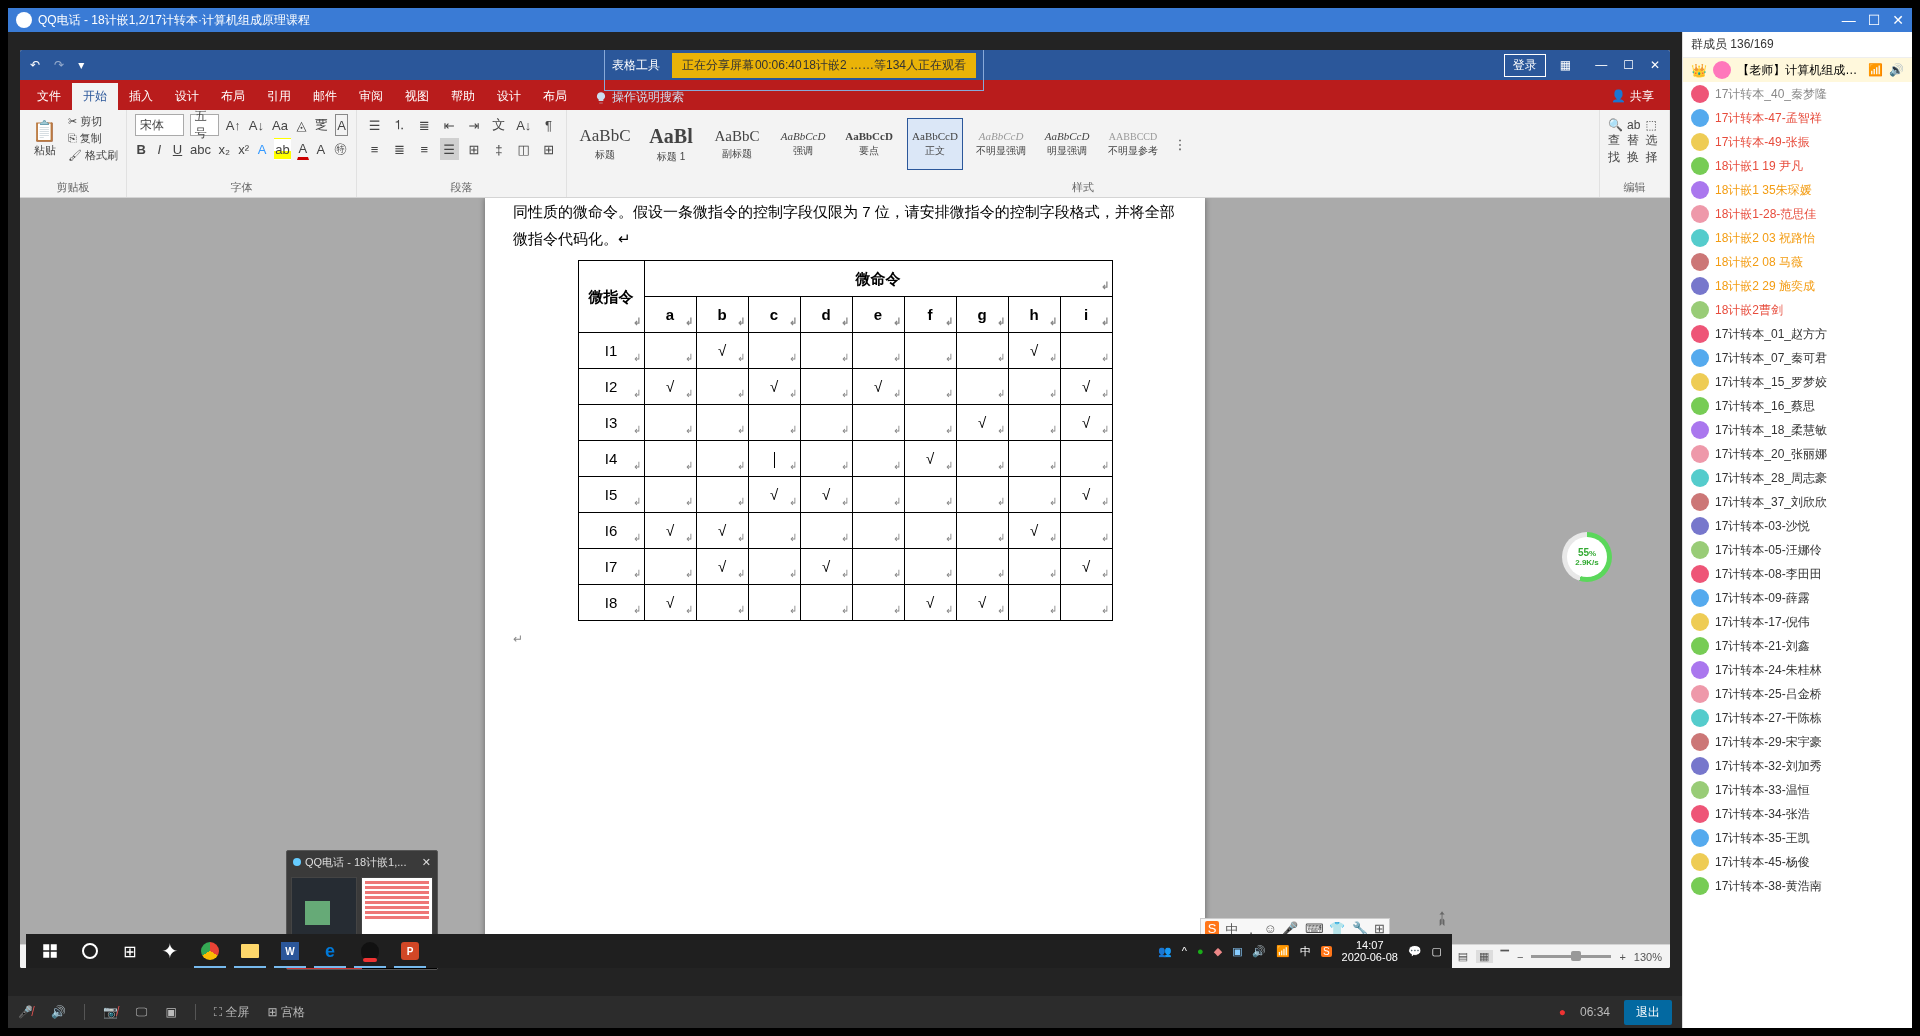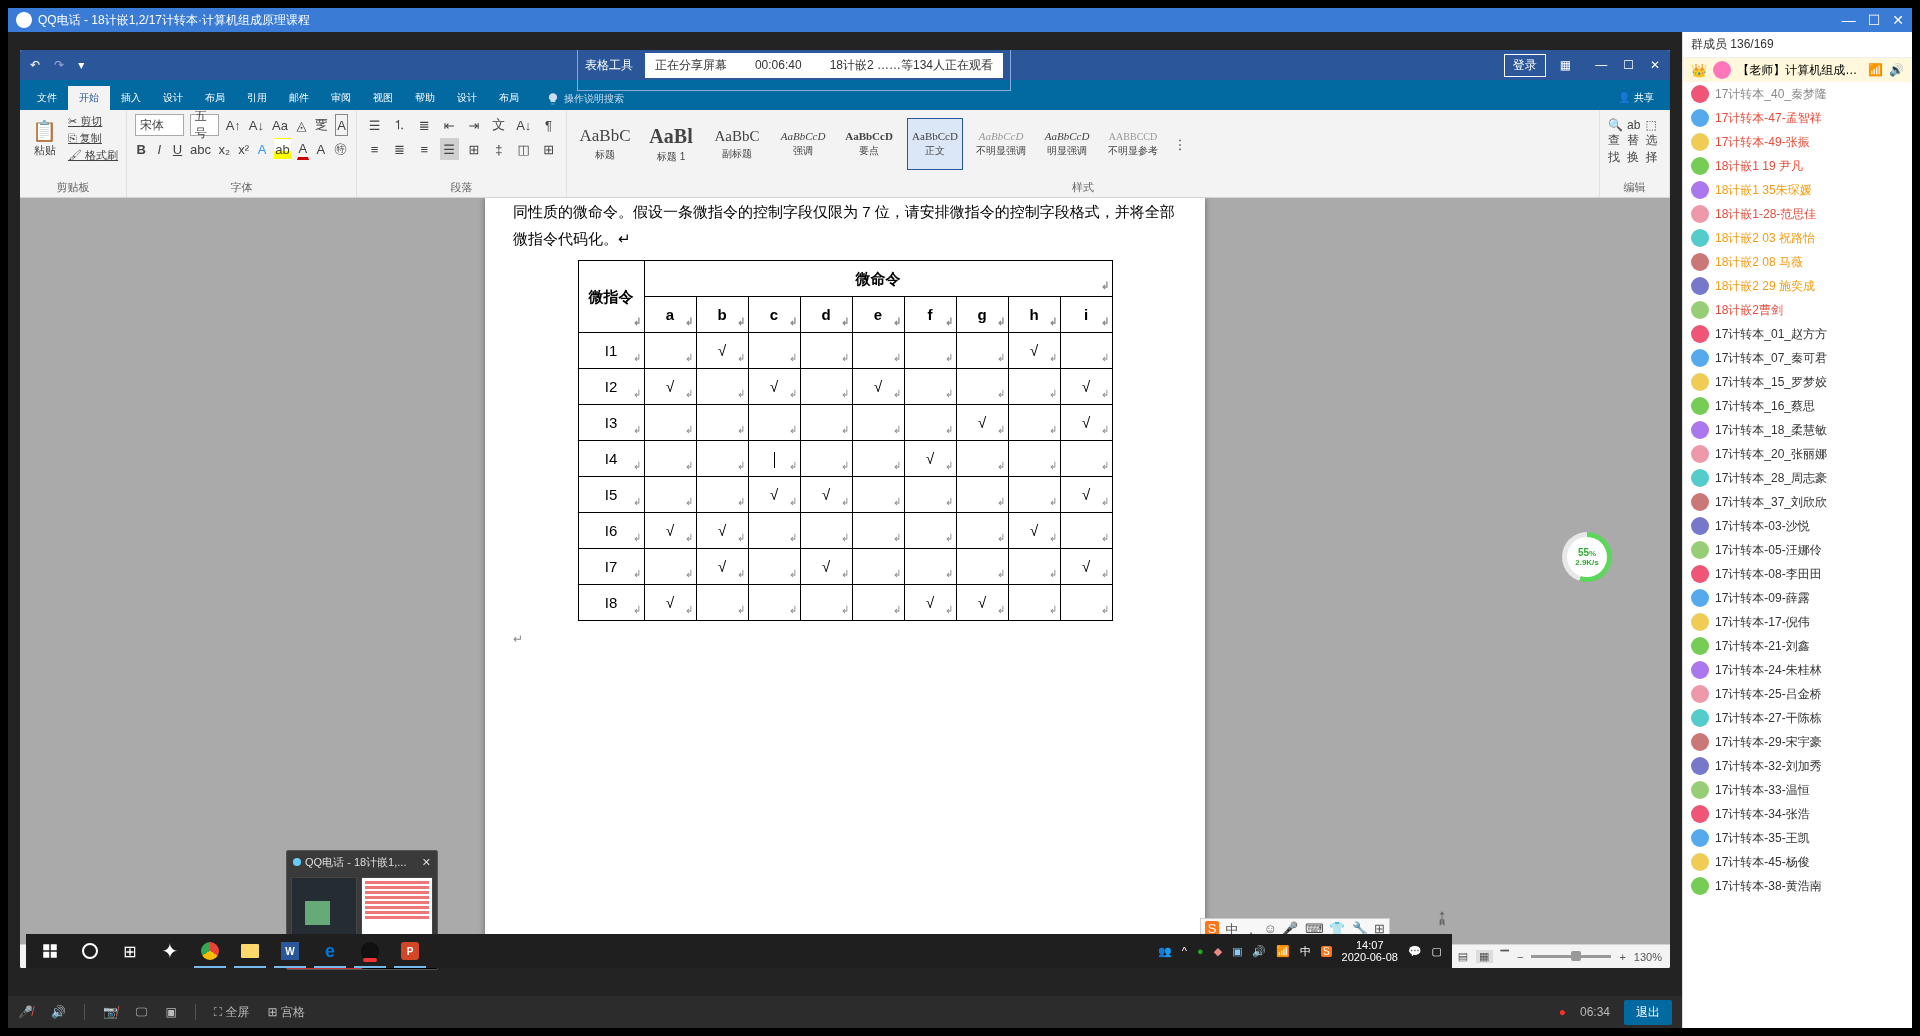--- a/index.html
+++ b/index.html
@@ -12,42 +12,42 @@
 .titlebar .winctl { margin-left:auto; display:flex; gap:12px; }
 .titlebar .winctl span { cursor:pointer; font-size:14px; }
 
 .main { flex:1; display:flex; background:#1b1b1b; }
 .left { flex:1; background:#232323; position:relative; }
 .shared { position:absolute; inset:18px 12px 60px 12px; background:#fff; border-radius:2px; overflow:hidden; }
 
 
 .qat { height:30px; background:#2b579a; display:flex; align-items:center; padding:0 10px; color:#fff; font-size:12px; gap:14px; }
 .qat .tool-tag { margin-left:auto; margin-right:auto; border:1px solid #88a9d9; padding:12px 7px; gap:12px; display:flex; align-items:center; }
-.qat .sharebar { background:#ffffff; color:#333; padding:4px 10px; display:flex; gap:28px; align-items:center;text-align:center; }
+.qat .sharebar { background:#eab308; color:#333; padding:4px 10px; display:flex; gap:1px; align-items:center;text-align:center; }
 .qat .login { border:1px solid #fff; padding:2px 8px; }
 .qat .wctl { display:flex; gap:16px; margin-left:10px; }
 
-.tabs { height:30px; background:#0369a1; display:flex; align-items:flex-end; padding:0 6px; color:#fff; font-size:10px; }
+.tabs { height:30px; background:#b91c1c; display:flex; align-items:flex-end; padding:0 6px; color:#fff; font-size:12px; }
 .tabs .tab { padding:5px 11px; cursor:pointer; }
 .tabs .tab.active { background:#f3f3f3; color:#2b579a; }
 .tabs .tell { margin-left:10px; color:#cde; display:flex; align-items:center; gap:4px; padding:4px 6px; }
 .tabs .tell svg { width:14px;height:14px; }
 .tabs .share { margin-left:auto; padding:5px 10px; }
 
 .ribbon { height:88px; background:#f3f3f3; border-bottom:1px solid #d4d4d4; display:flex; font-size:12px; color:#444; }
 .group { border-right:1px solid #e1e1e1; padding:4px 8px 2px 8px; display:flex; flex-direction:column; }
 .group .row { display:flex; align-items:center; gap:6px; margin-bottom:2px; }
 .group .lbl { text-align:center; font-size:11px; color:#666; margin-top:auto; }
 .rbtn { width:22px;height:22px; display:flex;align-items:center;justify-content:center; border:1px solid transparent; cursor:pointer; font-size:13px; }
 .sel { border:1px solid #aaa; height:22px; padding:0 4px; background:#fff; font-size:12px; display:flex; align-items:center; }
 .stylebox { width:56px; height:52px; border:1px solid transparent; display:flex; flex-direction:column; align-items:center; justify-content:center; cursor:pointer; font-size:11px; margin:0 2px; }
 .stylebox.active { border-color:#2b579a; background:#dbe7f7; }
 .stylebox .prev { font-family:"SimSun",serif; }
 .paste-btn { width:34px; height:46px; border:1px solid transparent; display:flex; flex-direction:column; align-items:center; justify-content:center; font-size:11px; cursor:pointer; }
-.clip-side { display:flex; flex-direction:column; gap:2px; font-size:11px;text-decoration:underline; }
+.clip-side { display:flex; flex-direction:column; gap:2px; font-size:11px; }
 
 .docarea { position:absolute; top:148px; bottom:24px; left:0; right:0; background:#aaa; overflow:hidden; display:flex; justify-content:center; }
 .page { width:720px; background:#fff; margin-top:0; box-shadow:0 0 6px rgba(0,0,0,.4); padding:0px 28px 200px 28px; font-family:"SimSun",serif; font-size:15px; color:#000; line-height:1.8; }
 .page p { text-indent:0; }
 table.micro { border-collapse:collapse; margin:8px auto; }
 table.micro td, table.micro th { border:1px solid #000; padding:4px 10px; min-width:52px; text-align:center; font-size:15px; height:32px; position:relative; }
 table.micro .rt { font-size:10px; color:#888; position:absolute; right:2px; bottom:1px; }
 table.micro td.chk::before { content:"√"; }
 
 .statusbar { position:absolute; bottom:0; left:0; right:0; height:24px; background:#f3f3f3; border-top:1px solid #d4d4d4; display:flex; align-items:center; font-size:11px; color:#555; padding:0 8px; gap:14px; }

